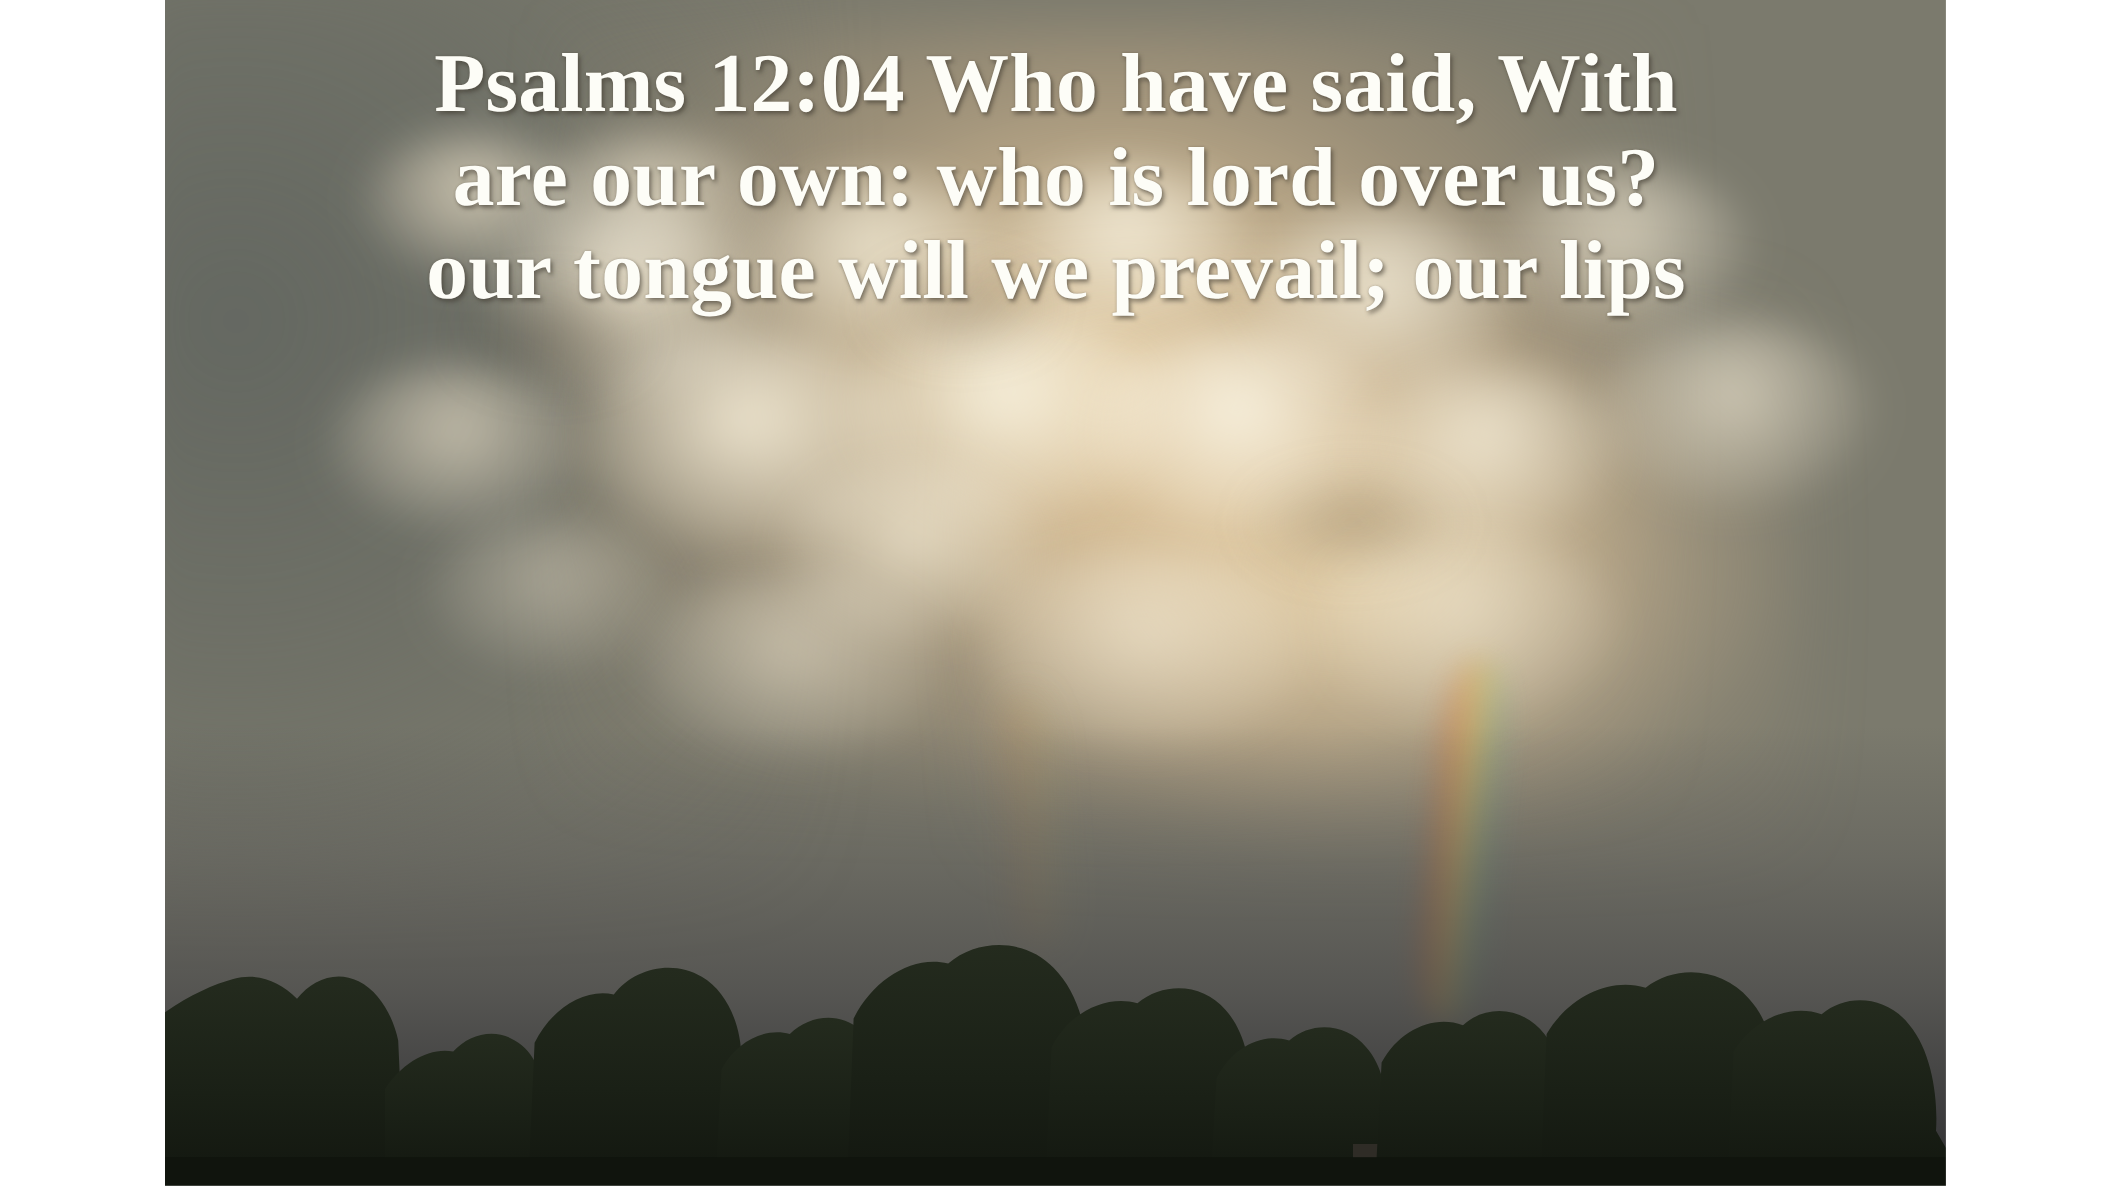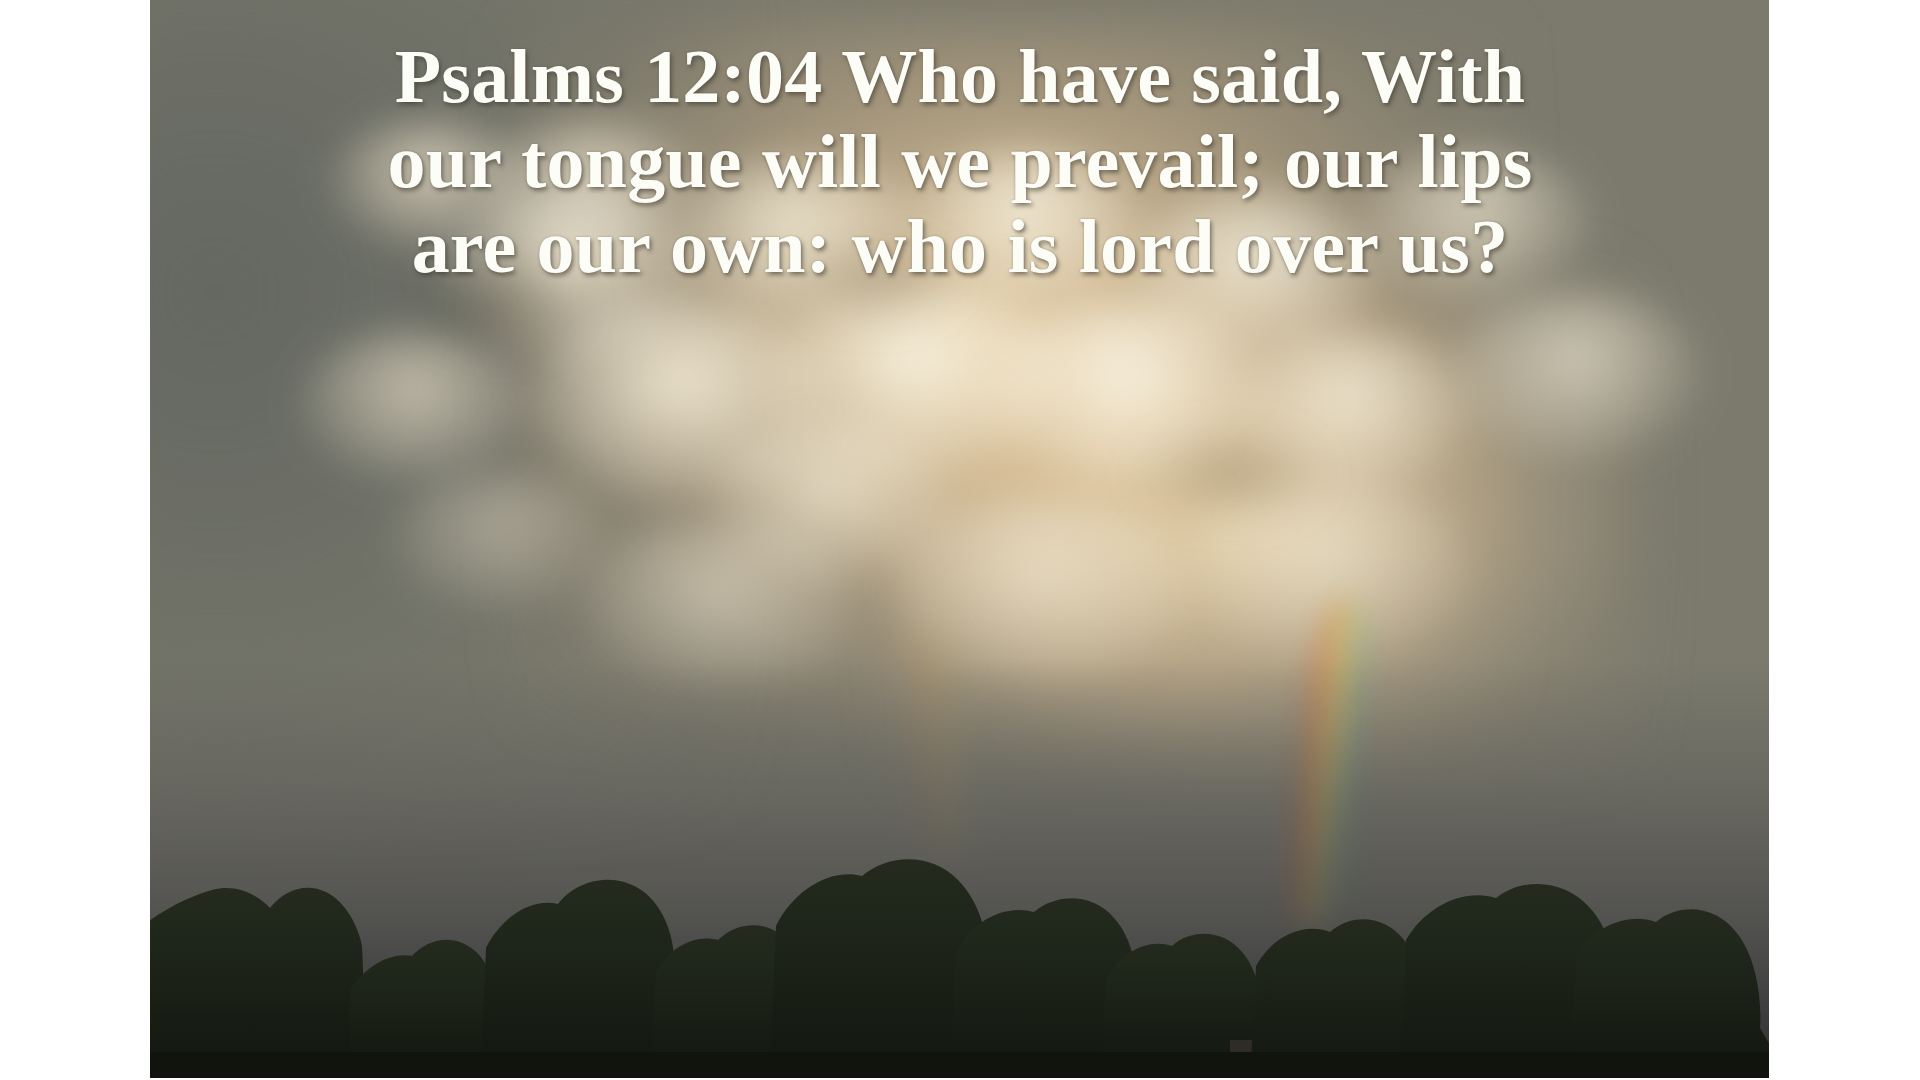--- a/index.html
+++ b/index.html
@@ -357,17 +357,17 @@
     </div>
 
   </div>
 
   <div class="matte-left"></div>
   <div class="matte-right"></div>
   <div class="matte-bottom"></div>
 
   <div class="verse">
     <div>Psalms 12:04 Who have said, With</div>
+    <div>are our own: who is lord over us?</div>
     <div>our tongue will we prevail; our lips</div>
-    <div>are our own: who is lord over us?</div>
   </div>
 
 </div>
 
 </body></html>

